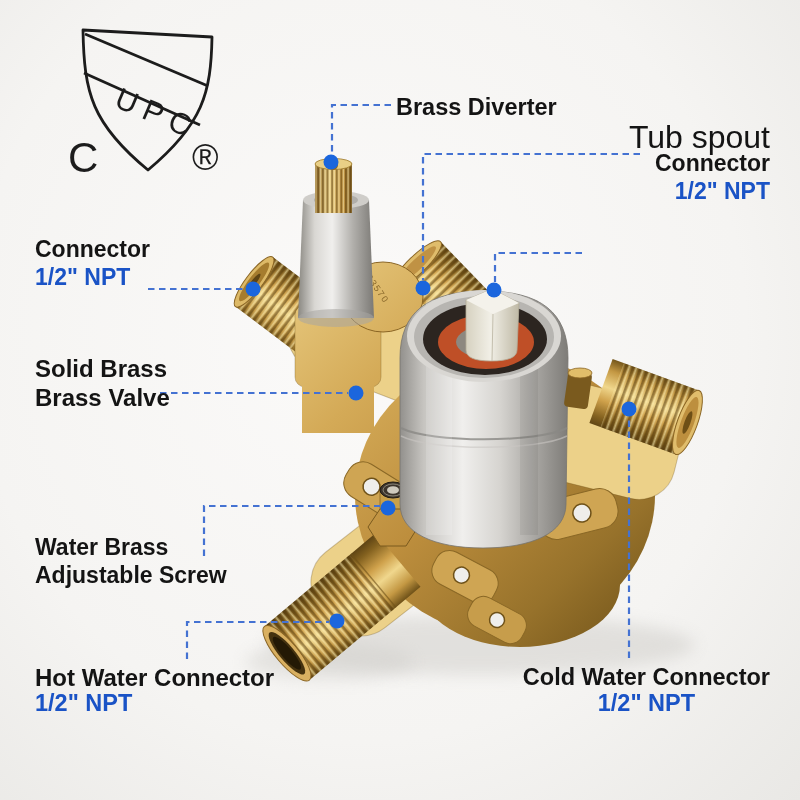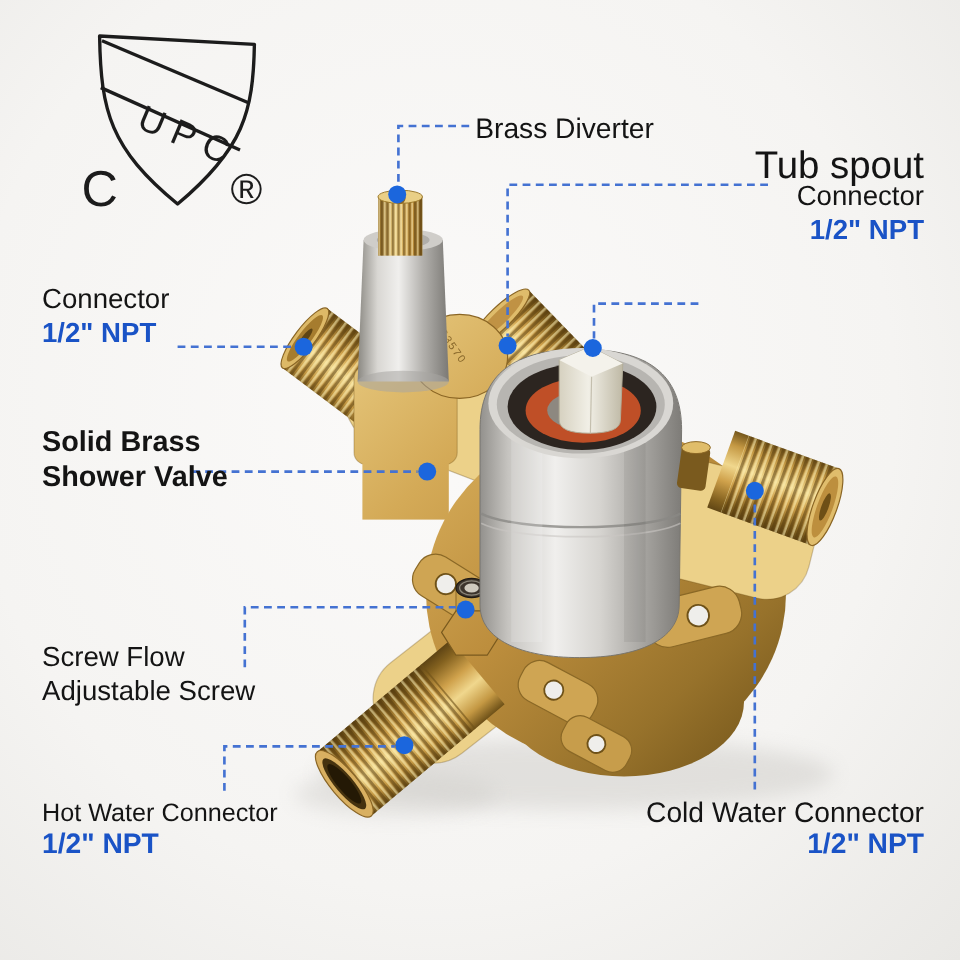--- a/index.html
+++ b/index.html
@@ -10,21 +10,21 @@
     -webkit-font-smoothing:antialiased;
   }
   .stage{
     position:relative;width:800px;height:800px;overflow:hidden;
     background:radial-gradient(ellipse at 45% 42%, #fbfaf9 0%, #f5f4f2 62%, #e9e8e5 100%);
   }
   svg{position:absolute;left:0;top:0;}
   #logo-svg{left:55px;top:18px;}
   .label{position:absolute;color:#141414;}
   .t-title{font-size:32px;line-height:27px;font-weight:normal;letter-spacing:0;}
-  .t-bold{font-size:23px;line-height:25px;font-weight:normal;}
+  .t-bold{font-size:23px;line-height:25px;font-weight:bold;}
   .t-bold-lg{font-size:24px;line-height:29px;font-weight:bold;}
   .t-spec{font-size:23px;line-height:27px;font-weight:bold;color:#1a53c6;}
   .align-r{text-align:right;}
   .gap{margin-top:2px;}
 </style>
 </head>
 <body>
 
 <div class="stage">
 
@@ -249,31 +249,31 @@
   </div>
 
   <div class="label" style="left:35px;top:237px;">
     <div class="t-bold">Connector</div>
     <div class="t-spec gap">1/2" NPT</div>
   </div>
 
 
   <div class="label" style="left:35px;top:354px;">
     <div class="t-bold-lg">Solid Brass</div>
-    <div class="t-bold-lg">Shower Valve</div>
+    <div class="t-bold-lg">Brass Valve</div>
   </div>
 
   <div class="label" style="left:35px;top:533px;">
-    <div class="t-bold" style="line-height:28px;">Screw Flow</div>
+    <div class="t-bold" style="line-height:28px;">Water Brass</div>
     <div class="t-bold" style="line-height:28px;">Adjustable Screw</div>
   </div>
 
   <div class="label" style="left:35px;top:665px;">
-    <div class="t-bold" style="font-size:21px;">Hot Water Connector</div>
+    <div class="t-bold" style="font-size:24px;">Hot Water Connector</div>
     <div class="t-spec" style="font-size:23.5px;">1/2" NPT</div>
   </div>
 
-  <div class="label align-r" style="right:30px;top:665px;">
+  <div class="label align-r" style="right:30px;top:665px;text-align:center;">
     <div class="t-bold" style="font-size:23.5px;">Cold Water Connector</div>
     <div class="t-spec" style="font-size:23.5px;">1/2" NPT</div>
   </div>
 
 </div>
 
 </body></html>

